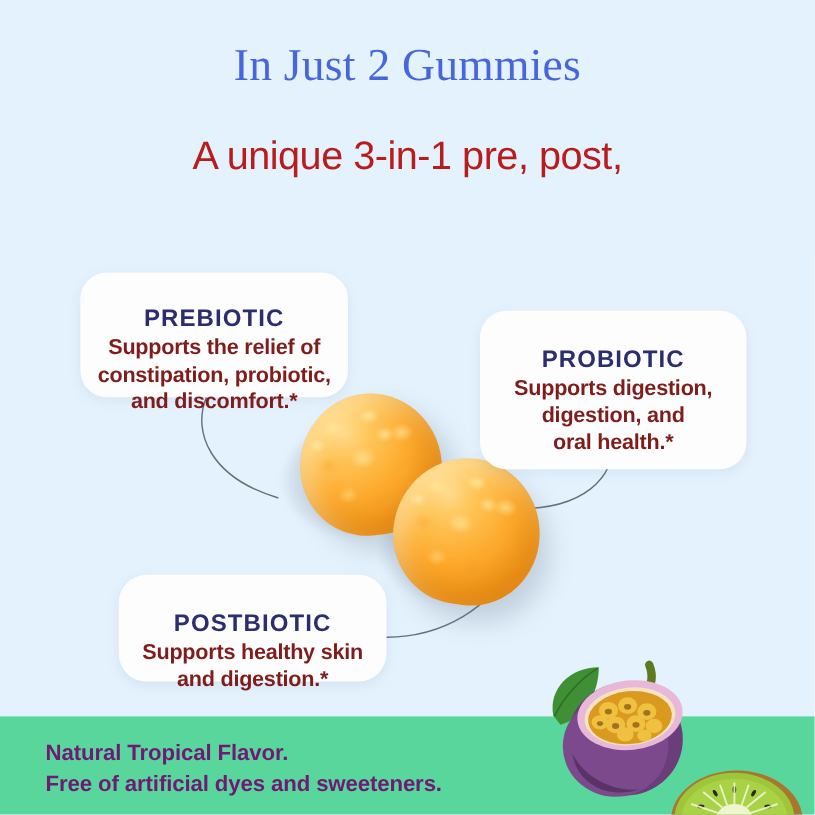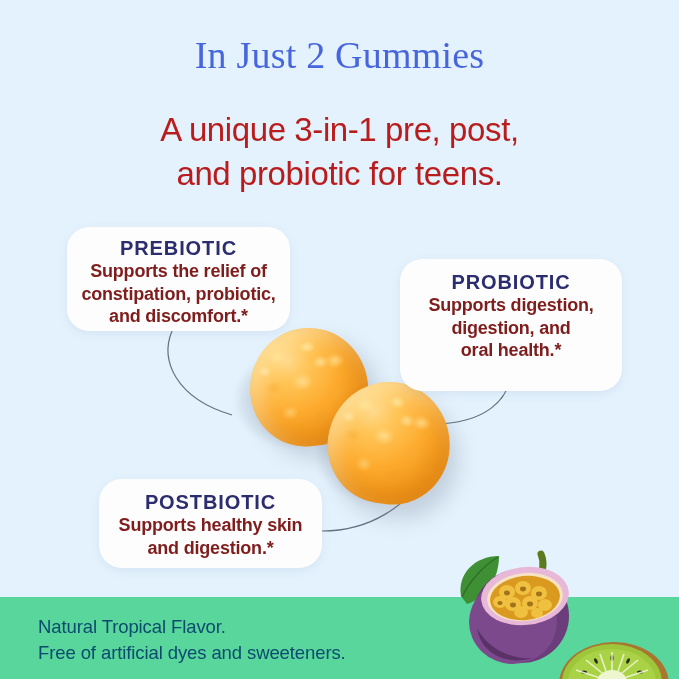--- a/index.html
+++ b/index.html
@@ -111,20 +111,21 @@
     text-align: center;
     color: #2b2d6e;
     box-sizing: border-box;
   }
   .card-title {
     font-size: 20px;
     font-weight: bold;
     letter-spacing: 0.9px;
     color: #2b2d6e;
     line-height: 1.2;
+    margin-top: 18px;
   }
   .card-body {
     font-size: 18px;
     font-weight: bold;
     line-height: 1.26;
     color: #7f1d1d;
     letter-spacing: -0.2px;
   }
   .card-body .line { display: block; }
 
@@ -138,23 +139,23 @@
     left: 0;
     top: 597px;
     width: 679px;
     height: 82px;
     background: #58d69c;
   }
   .banner-text {
     position: absolute;
     left: 38px;
     top: 17px;
-    color: #0c4a6e;
+    color: #701a75;
     font-size: 18.5px;
-    font-weight: normal;
+    font-weight: bold;
     line-height: 1.42;
     letter-spacing: -0.1px;
   }
   .banner-text .line { display: block; }
 
   
   .fruit {
     position: absolute;
   }
   #passionfruit { left: 455px; top: 548px; width: 132px; height: 122px; }
@@ -162,21 +163,20 @@
 </style>
 </head>
 <body>
 
 <div id="infographic">
 
   <div class="headline">In Just 2 Gummies</div>
 
   <div class="subtitle">
     <span class="line">A unique 3-in-1 pre, post,</span>
-    <span class="line">and probiotic for teens.</span>
   </div>
 
   <svg class="connectors" viewBox="0 0 679 679" xmlns="http://www.w3.org/2000/svg">
     <path d="M172 331 C 160 360, 175 398, 232 415" fill="none" stroke="#4a5a6a" stroke-width="1.2" opacity="0.85"></path>
     <path d="M512 365 C 512 400, 485 424, 432 424" fill="none" stroke="#4a5a6a" stroke-width="1.2" opacity="0.85"></path>
     <path d="M322 531 C 370 531, 410 505, 424 472" fill="none" stroke="#4a5a6a" stroke-width="1.2" opacity="0.85"></path>
   </svg>
 
   <div class="gummy-stage">
     <div class="gummy-shadow shadow-a"></div>

